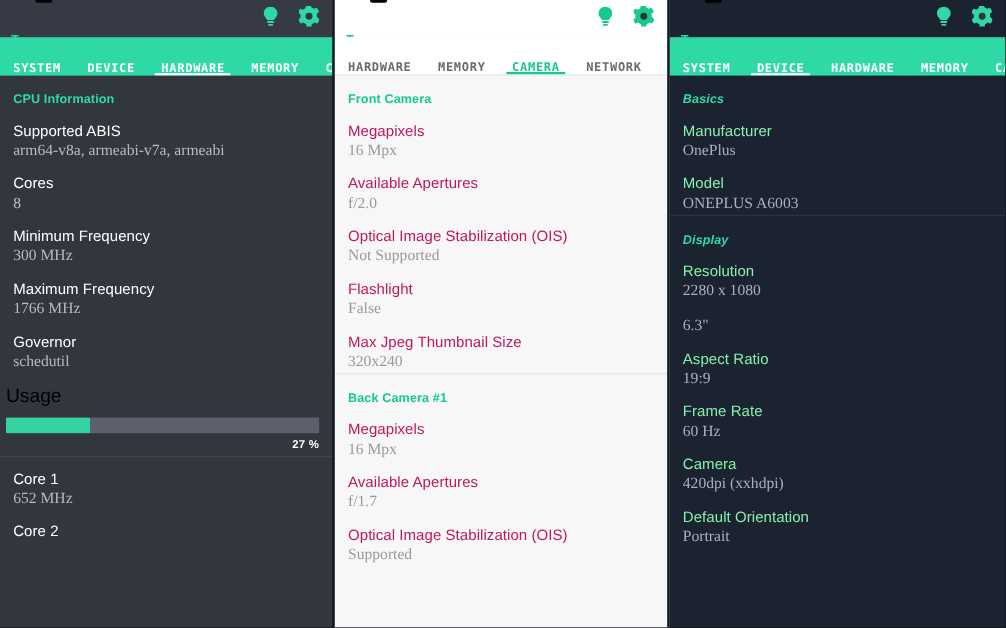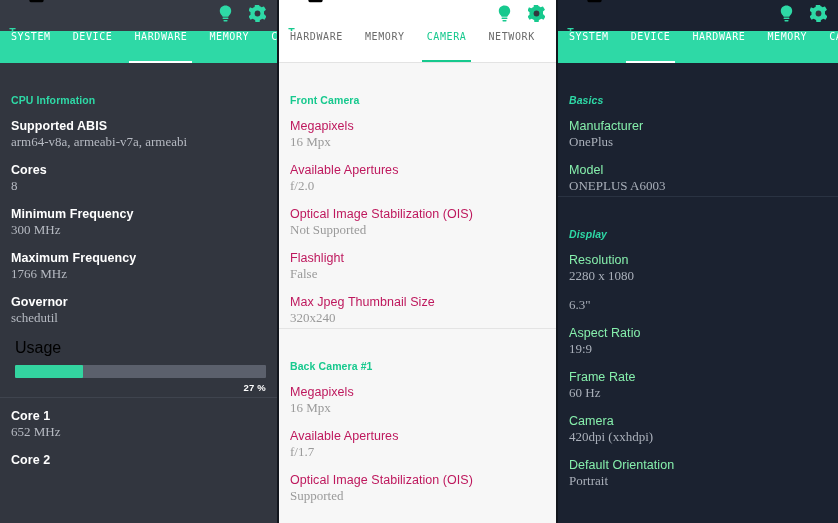--- a/index.html
+++ b/index.html
@@ -58,26 +58,26 @@
     height: 32px;
     flex: 0 0 32px;
     display: flex;
     align-items: stretch;
     position: relative;
     overflow: hidden;
   }
   .tab {
     flex: 0 0 auto;
     display: flex;
-    align-items: flex-start;
+    align-items: flex-end;
     justify-content: center;
     padding: 0 11px;
     font-family: "DejaVu Sans Mono", monospace;
     font-size: 10px;
-    font-weight: normal;
+    font-weight: bold;
     letter-spacing: 0.6px;
     white-space: nowrap;
     position: relative;
     cursor: pointer;
     user-select: none;
   }
   .tab .uline {
     position: absolute;
     left: 6px; right: 6px; bottom: 0;
     height: 2px;
@@ -86,41 +86,41 @@
 
   
   .content {
     flex: 1 1 auto;
     overflow: hidden;
     position: relative;
   }
   .sect-head {
     font-size: 10.5px;
     font-weight: bold;
-    padding: 31px 11px 2px 11px;
+    padding: 14px 11px 2px 11px;
     letter-spacing: 0.1px;
   }
   .row {
     padding: 11px 11px 3px 11px;
   }
   .row .k {
     font-size: 12.5px;
     line-height: 15px;
     letter-spacing: 0.05px;
   }
   .row .v {
     font-size: 13px;
     line-height: 14px;
     margin-top: 1px;
     font-family: Liberation Serif, serif;
   }
   .divider { height: 1px; width: 100%; }
 
   
-  .prow { padding: 11px 11px 4px 15px; }
+  .prow { padding: 11px 11px 4px 5px; }
   .ptrack {
     height: 13px;
     width: 100%;
     margin-top: 8px;
     border-radius: 1px;
     overflow: hidden;
   }
   .pfill { height: 100%; border-radius: 1px; }
   .ppct {
     text-align: right;
@@ -132,21 +132,21 @@
 
   
   .t-dark { background: #32363f; }
   .t-dark .appbar { background: #363a44; }
   .t-dark .title,
   .t-dark .act svg { color: #2ed9a6; }
   .t-dark .tabbar { background: #2ed9a6; }
   .t-dark .tab { color: #ffffff; }
   .t-dark .tab.active .uline { background: #ffffff; }
   .t-dark .sect-head { color: #2ed9a6; }
-  .t-dark .row .k { color: #ffffff; font-weight: bold; }
+  .t-dark .row .k { color: #ffffff; }
   .t-dark .row .v { color: #b6bac2; }
   .t-dark .divider { background: #3f444e; }
   .t-dark .ptrack { background: #5b606c; }
   .t-dark .pfill { background: #33d4a0; }
   .t-dark .ppct { color: #ffffff; }
 
   
   .t-light { background: #f7f7f7; }
   .t-light .appbar { background: #ffffff; }
   .t-light .title,

